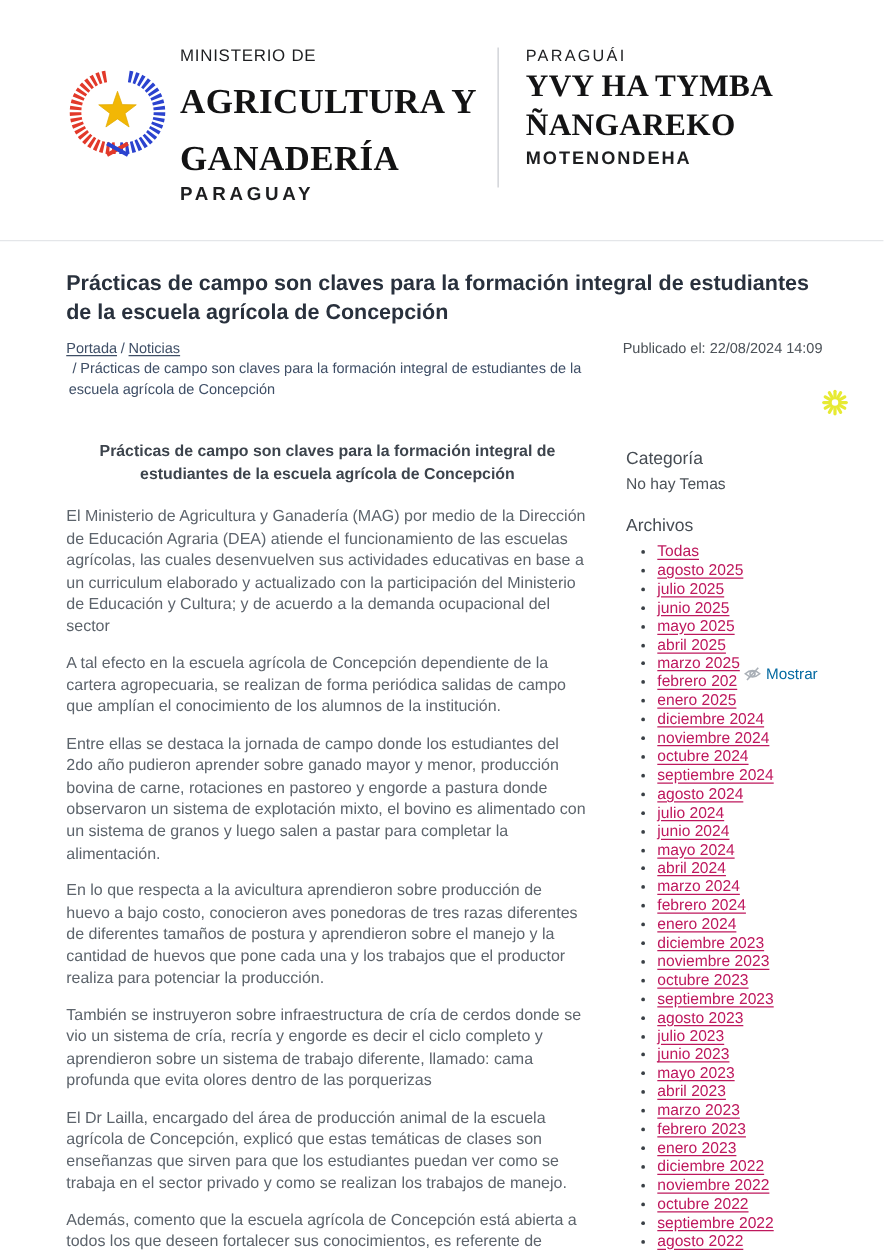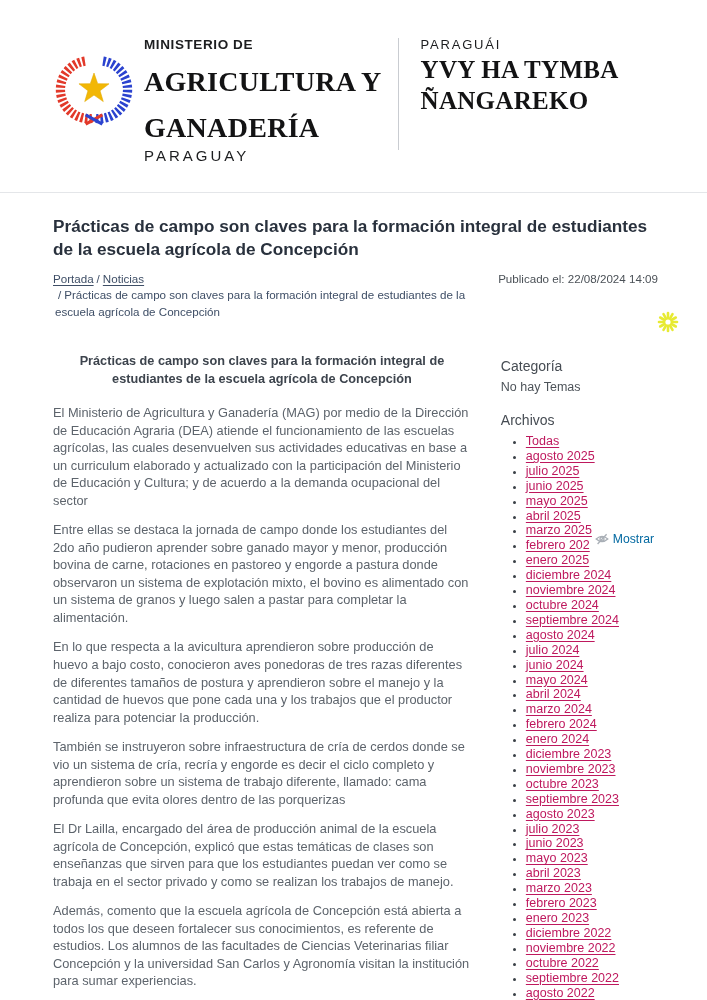--- a/index.html
+++ b/index.html
@@ -3,23 +3,23 @@
 <meta charset="utf-8">
 <style>
   html,body{margin:0;padding:0;background:#ffffff;}
   body{width:707px;font-family:"Liberation Sans",sans-serif;-webkit-font-smoothing:antialiased;}
   .page{position:relative;width:707px;min-height:1000px;background:#fff;overflow:hidden;}
 
   
   .site-header{display:flex;align-items:flex-start;padding:36px 0 0 55px;}
   .crest{width:78px;height:100px;flex:0 0 auto;}
   .brand-left-text{margin-left:11px;padding-top:1px;}
-  .kicker{font-size:13.5px;font-weight:700;letter-spacing:.6px;color:#1d1e20;margin-bottom:1px;}
+  .kicker{font-size:13.5px;font-weight:400;letter-spacing:.6px;color:#1d1e20;margin-bottom:1px;}
   .serif-lg{font-family:"Liberation Serif",serif;font-weight:700;font-size:28px;line-height:1.13;color:#131314;letter-spacing:.3px;margin-top:14px;}
-  .brand-footer{font-size:15px;font-weight:400;letter-spacing:3px;color:#1d1e20;margin-top:4px;}
+  .brand-footer{font-size:15px;font-weight:700;letter-spacing:3px;color:#1d1e20;margin-top:4px;}
   .vdiv{width:1px;background:#c9ccd1;height:112px;margin:2px 0 0 16px;flex:0 0 auto;}
   .brand-right{margin-left:22px;padding-top:1px;}
   .kicker2{font-size:13px;font-weight:400;letter-spacing:1.8px;color:#1d1e20;margin-bottom:3px;}
   .serif-md{font-family:"Liberation Serif",serif;font-weight:700;font-size:25px;line-height:1.22;color:#131314;letter-spacing:.3px;}
   .brand-footer2{font-size:14.5px;font-weight:700;letter-spacing:1.6px;color:#1d1e20;margin-top:3px;}
   .header-rule{border:none;border-top:1px solid #e4e6e9;margin:28px 0 0 0;}
 
   
   .main-area{padding:22px 49px 0 53px;}
   .page-title{font-size:17.2px;font-weight:700;color:#29313d;line-height:1.32;max-width:640px;margin:0 0 10px;}
@@ -80,20 +80,21 @@
       <div class="serif-lg">GANADERÍA</div>
       <div class="brand-footer">PARAGUAY</div>
     </div>
 
     <div class="vdiv"></div>
 
     <div class="brand-right">
       <div class="kicker2">PARAGUÁI</div>
       <div class="serif-md">YVY HA TYMBA</div>
       <div class="serif-md">ÑANGAREKO</div>
+      <div class="brand-footer2">MOTENONDEHA</div>
     </div>
   </header>
 
   <hr class="header-rule">
 
   <div class="main-area">
 
     <h1 class="page-title">Prácticas de campo son claves para la formación integral de estudiantes de la escuela agrícola de Concepción</h1>
 
     <div class="meta-row">
@@ -106,20 +107,21 @@
         </span>
       </nav>
       <div class="published">Publicado el: 22/08/2024 14:09</div>
     </div>
 
     <div class="columns">
 
       <article class="article-col">
         <h2 class="article-heading">Prácticas de campo son claves para la formación integral de estudiantes de la escuela agrícola de Concepción</h2>
         <p>El Ministerio de Agricultura y Ganadería (MAG) por medio de la Dirección de Educación Agraria (DEA) atiende el funcionamiento de las escuelas agrícolas, las cuales desenvuelven sus actividades educativas en base a un curriculum elaborado y actualizado con la participación del Ministerio de Educación y Cultura; y de acuerdo a la demanda ocupacional del sector</p>
+        <p>A tal efecto en la escuela agrícola de Concepción dependiente de la cartera agropecuaria,  se realizan de forma periódica salidas de campo que amplían el conocimiento de los alumnos de la institución.</p>
         <p>Entre ellas se destaca la jornada de campo donde los estudiantes del 2do año pudieron aprender sobre ganado mayor y menor, producción bovina de carne, rotaciones en pastoreo y engorde a pastura donde observaron un sistema de explotación mixto, el bovino es alimentado con un sistema de granos y luego salen a pastar para completar la alimentación.</p>
         <p>En lo que respecta a la avicultura aprendieron sobre producción de huevo a bajo costo,  conocieron aves ponedoras de tres razas diferentes de diferentes tamaños de postura y aprendieron sobre el manejo y la cantidad de huevos que pone cada una y los trabajos que el productor realiza para potenciar la producción.</p>
         <p>También se instruyeron sobre infraestructura de cría de cerdos donde se vio un sistema de cría, recría  y engorde es decir el ciclo completo y aprendieron sobre un sistema de trabajo diferente, llamado: cama profunda que evita olores dentro de las porquerizas</p>
         <p>El Dr Lailla,  encargado del área de producción animal de la escuela agrícola de Concepción, explicó que estas temáticas de clases son enseñanzas que sirven para que los estudiantes puedan ver como se trabaja en el sector privado y como se realizan los trabajos de manejo.</p>
         <p>Además, comento que la escuela agrícola de Concepción está abierta a todos los que deseen fortalecer sus conocimientos, es referente de estudios. Los alumnos de las facultades de Ciencias Veterinarias filiar Concepción y la universidad San Carlos y Agronomía visitan la institución para sumar experiencias.</p>
       </article>
 
       <aside class="sidebar">
         <h3 class="side-h">Categoría</h3>
         <div class="side-empty">No hay Temas</div>

